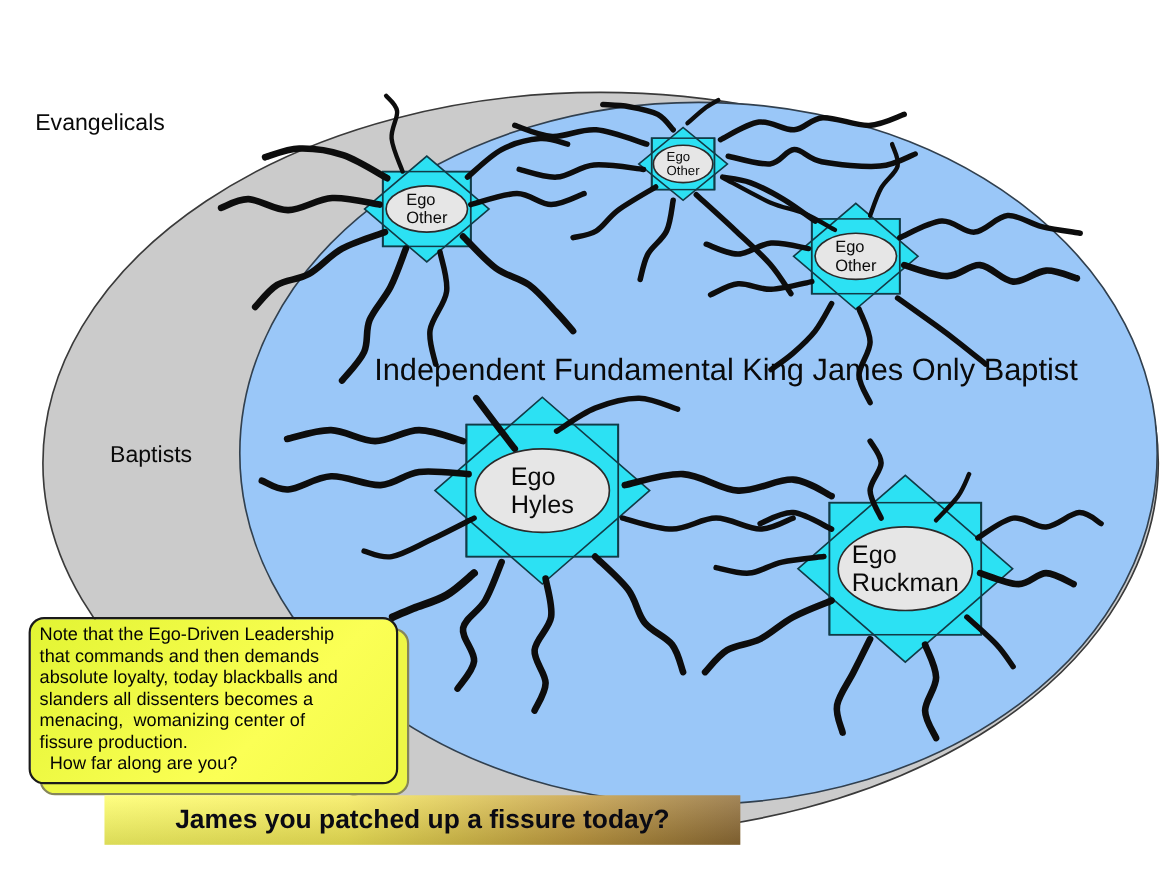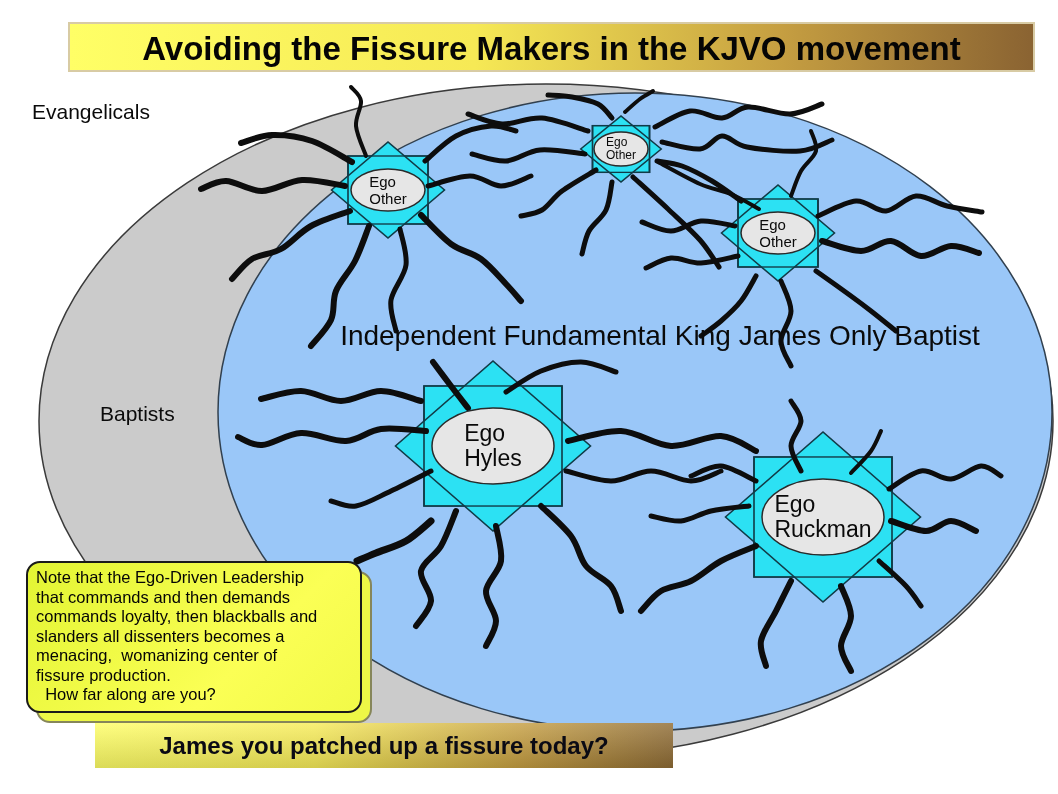--- a/index.html
+++ b/index.html
@@ -137,32 +137,31 @@
       </g>
       <g>
         <ellipse cx="621" cy="149" rx="27" ry="17" fill="#e6e6e6" stroke="#2a2a2a" stroke-width="1.5"></ellipse>
         <ellipse cx="388" cy="190" rx="37" ry="21" fill="#e6e6e6" stroke="#2a2a2a" stroke-width="1.5"></ellipse>
         <ellipse cx="778" cy="233" rx="37" ry="21" fill="#e6e6e6" stroke="#2a2a2a" stroke-width="1.5"></ellipse>
         <ellipse cx="493" cy="446" rx="61" ry="38" fill="#e6e6e6" stroke="#2a2a2a" stroke-width="1.5"></ellipse>
         <ellipse cx="823" cy="517" rx="61" ry="38" fill="#e6e6e6" stroke="#2a2a2a" stroke-width="1.5"></ellipse>
       </g>
     </svg>
 
-  <div class="title-banner">Avoiding the Fissure Makers in the KJVO movement</div>
 
   <div class="outer-label label-evangelicals">Evangelicals</div>
 
   <div class="outer-label label-baptists">Baptists</div>
 
   <div class="inner-label">Independent Fundamental King James Only Baptist</div>
 
   <div class="note-shadow"></div>
   <div class="note-box">Note that the Ego-Driven Leadership
 that commands and then demands
-commands loyalty, then blackballs and
+absolute loyalty, today blackballs and
 slanders all dissenters becomes a
 menacing,  womanizing center of
 fissure production.
   How far along are you?</div>
 
   <div class="bottom-banner">James you patched up a fissure today?</div>
 <div class="star-label" style="left: 621px; top: 149px; font-size: 12px; line-height: 13px;">Ego
 Other</div>
     <div class="star-label" style="left: 388px; top: 190px; font-size: 15px; line-height: 17px;">Ego
 Other</div>

